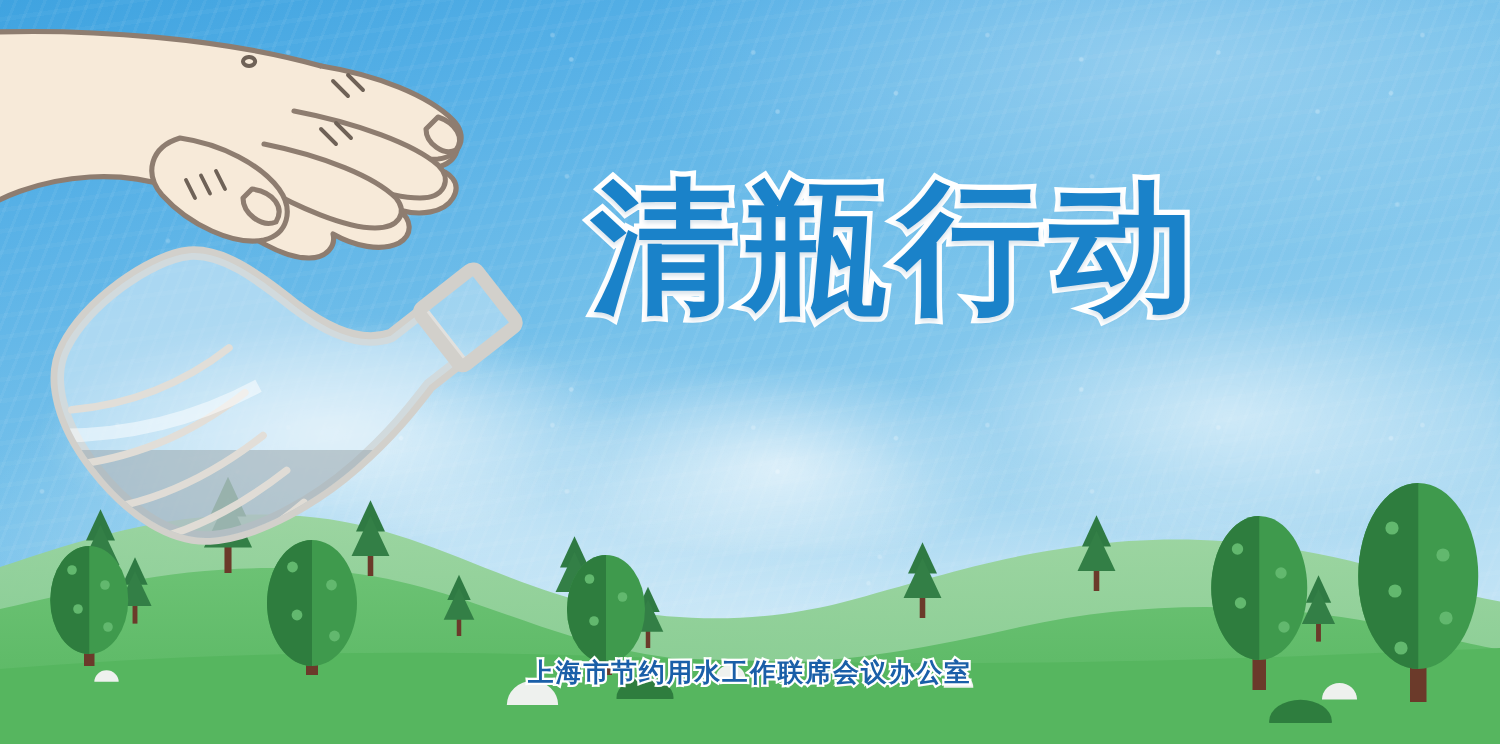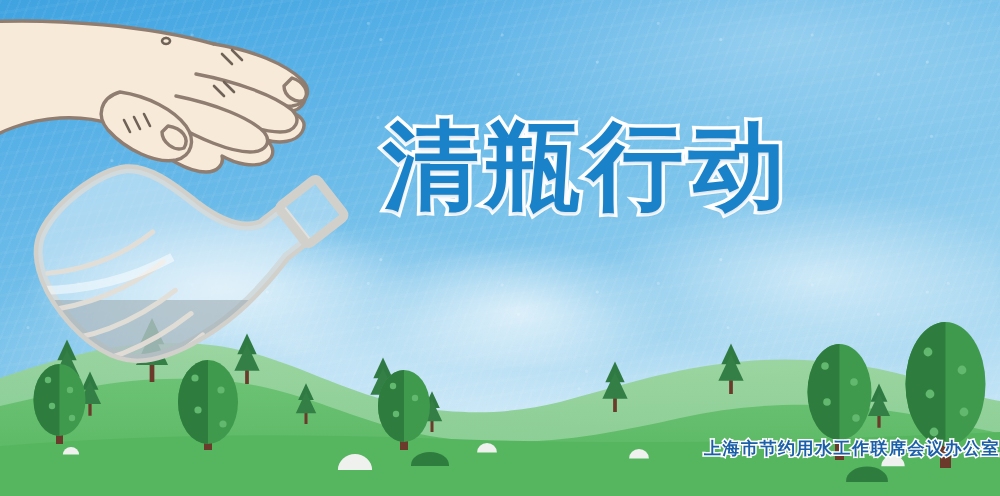--- a/index.html
+++ b/index.html
@@ -55,21 +55,21 @@
   .scene{position:absolute;left:0;right:0;bottom:0;height:210px;}
   .scene svg{display:block;width:1000px;height:210px;}
 
   
   .art{position:absolute;left:0;top:0;width:1000px;height:496px;}
   .art svg{display:block;width:1000px;height:496px;}
 
   
   .headline{
     position:absolute;
-    left:383px;top:118px;
+    left:394px;top:118px;
     font-size:96px;
     font-weight:bold;
     letter-spacing:6px;
     line-height:1;
     color:#1a82c9;
     -webkit-text-stroke:7px #ffffff;
     paint-order:stroke fill;
     text-shadow:0 2px 3px rgba(30,90,140,.18);
     white-space:nowrap;
   }
@@ -82,21 +82,21 @@
     line-height:1;
     color:#1566ab;
     -webkit-text-stroke:6px #ffffff;
     paint-order:stroke fill;
     text-shadow:0 2px 3px rgba(30,90,140,.16);
     white-space:nowrap;
   }
   .footline{
     position:absolute;
     left:0;right:0;top:437px;
-    text-align:right;
+    text-align:center;
     font-size:17px;
     font-weight:bold;
     letter-spacing:1.5px;
     color:#1a5fa8;
     -webkit-text-stroke:3px #ffffff;
     paint-order:stroke fill;
     white-space:nowrap;
   }
 </style>
 </head>

